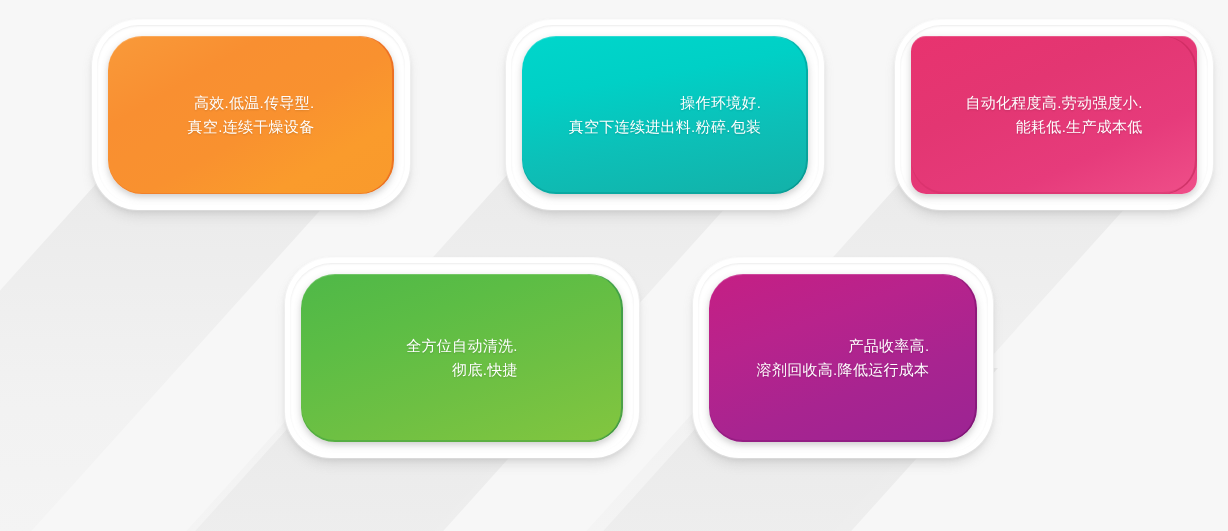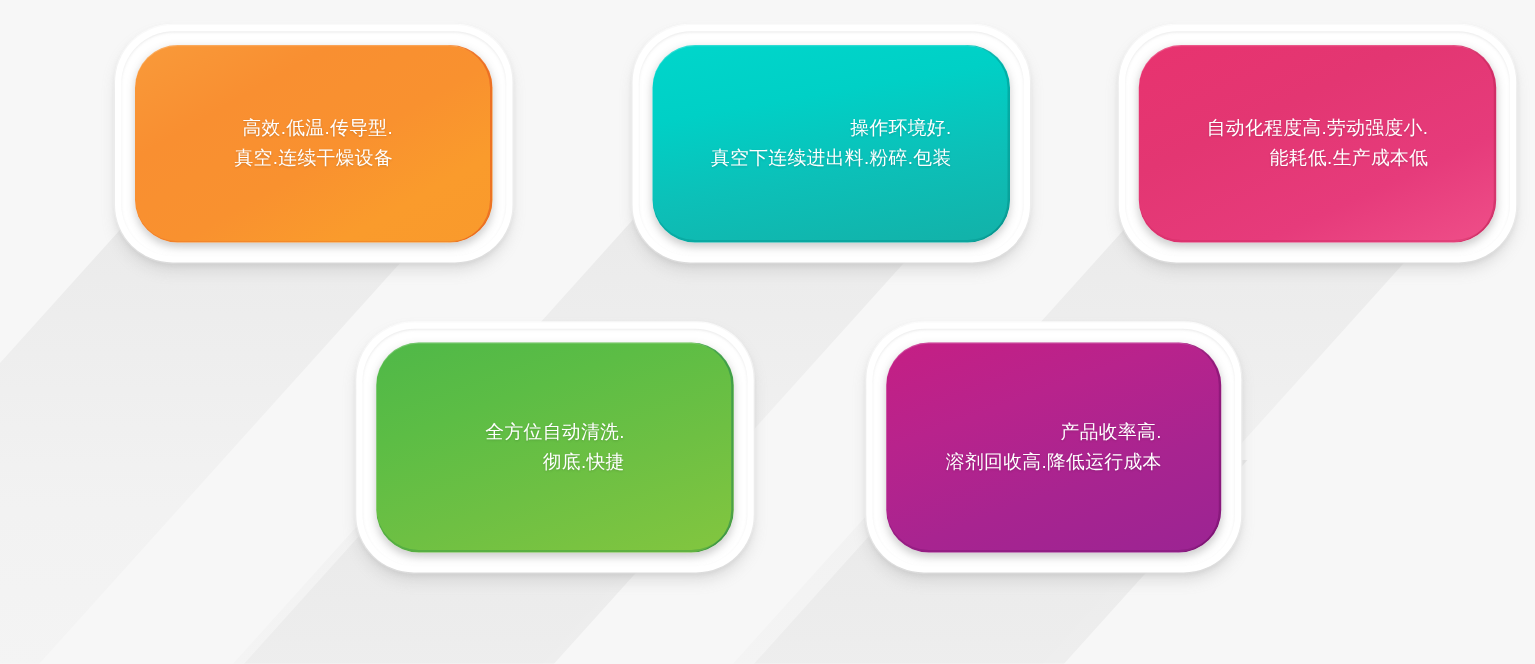--- a/index.html
+++ b/index.html
@@ -87,21 +87,21 @@
     content:""; position:absolute; inset:0; border-radius:34px;
     box-shadow: inset -2px 0 0 rgba(226,84,30,0.55), inset 0 -1px 0 rgba(230,110,40,0.45);
   }
 
   .fill-teal    { background: linear-gradient(170deg, #00d6cb 0%, #00d0c6 30%, #0cc0b8 62%, #13b1a8 100%); }
   .fill-teal::before {
     content:""; position:absolute; inset:0; border-radius:34px;
     box-shadow: inset -2px 0 0 rgba(0,130,126,0.40), inset 0 -2px 0 rgba(0,140,134,0.35);
   }
 
-  .fill-pink    { background: linear-gradient(155deg, #e8336f 0%, #e33672 35%, #e63b7b 70%, #ef4f89 100%); }
+  .fill-pink    { background: linear-gradient(155deg, #e8336f 0%, #e33672 35%, #e63b7b 70%, #ef4f89 100%); border-radius: 15px; }
   .fill-pink::before {
     content:""; position:absolute; inset:0; border-radius:34px;
     box-shadow: inset -2px 0 0 rgba(180,30,78,0.40), inset 0 -2px 0 rgba(200,40,92,0.30);
   }
 
   .fill-green   { background: linear-gradient(160deg, #4fb848 0%, #5cbd45 30%, #6ec043 62%, #83c63f 100%); }
   .fill-green::before {
     content:""; position:absolute; inset:0; border-radius:34px;
     box-shadow: inset -2px 0 0 rgba(20,120,80,0.45), inset 0 -2px 0 rgba(40,140,70,0.35);
   }
@@ -139,21 +139,21 @@
     </div>
   </div>
 
   <div class="card" id="card-2" style="left: 895px; top: 20px; width: 318px; height: 190px;">
     <div class="panel fill-pink">
       <div class="panel-text">自动化程度高.劳动强度小.
 能耗低.生产成本低</div>
     </div>
   </div>
 
-  <div class="card" id="card-3" style="left: 285px; top: 258px; width: 318px; height: 200px;">
+  <div class="card" id="card-3" style="left: 285px; top: 258px; width: 318px; height: 200px; padding-left: 36px;">
     <div class="panel fill-green">
       <div class="panel-text">全方位自动清洗.
 彻底.快捷</div>
     </div>
   </div>
 
   <div class="card" id="card-4" style="left: 693px; top: 258px; width: 300px; height: 200px;">
     <div class="panel fill-purple">
       <div class="panel-text">产品收率高.
 溶剂回收高.降低运行成本</div>

